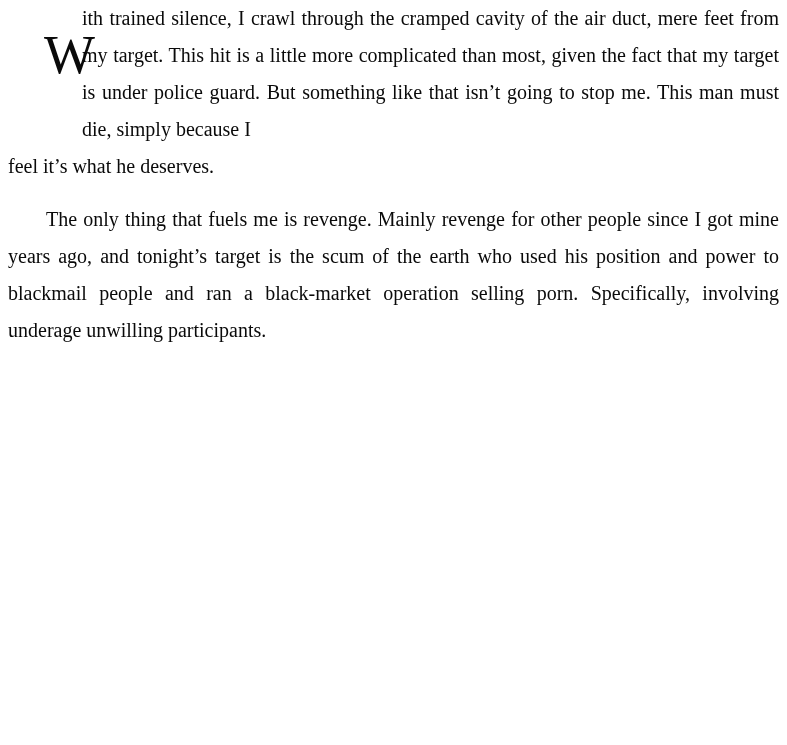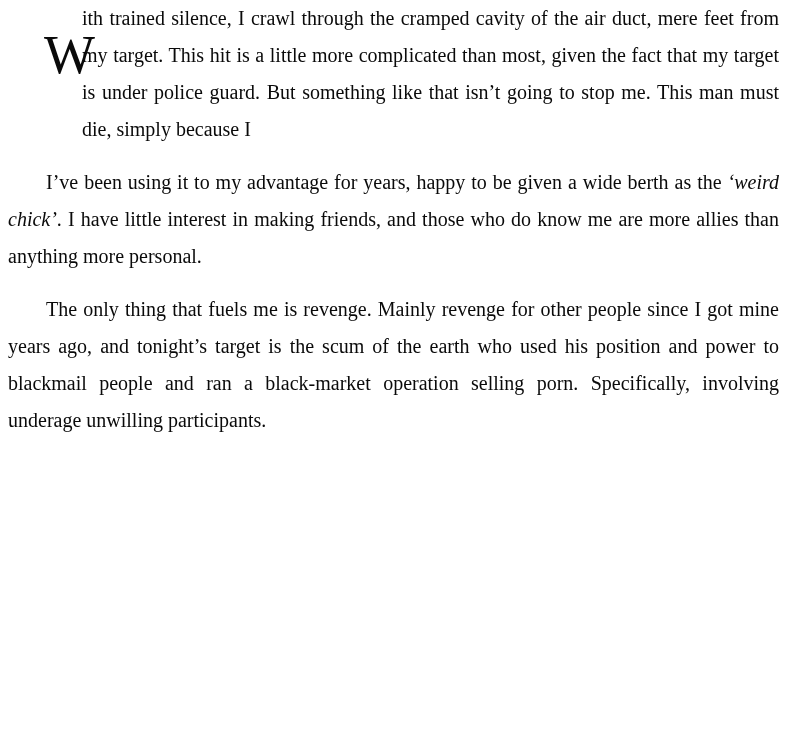--- a/index.html
+++ b/index.html
@@ -62,21 +62,21 @@
 </style>
 </head>
 <body>
 
 <div class="page">
   <div class="text-column">
 
     <div class="first-para">
       <span class="dropcap">W</span>
       <p class="indent-lines">ith trained silence, I crawl through the cramped cavity of the air duct, mere feet from my target. This hit is a little more complicated than most, given the fact that my target is under police guard. But something like that isn’t going to stop me. This man must die, simply because I</p>
+      <p class="run-on">feel it’s what he deserves.</p>
     </div>
 
 
-    <p class="para"><span>I’ve been using it to my advantage for years, happy to be given a wide berth as the </span><span class="italic">‘weird chick’</span><span>. I have little interest in making friends, and those who do know me are more allies than anything more personal.</span></p>
 
     <p class="para">The only thing that fuels me is revenge. Mainly revenge for other people since I got mine years ago, and tonight’s target is the scum of the earth who used his position and power to blackmail people and ran a black-market operation selling porn. Specifically, involving underage unwilling participants.</p>
 
   </div>
 </div>
 
 </body></html>

